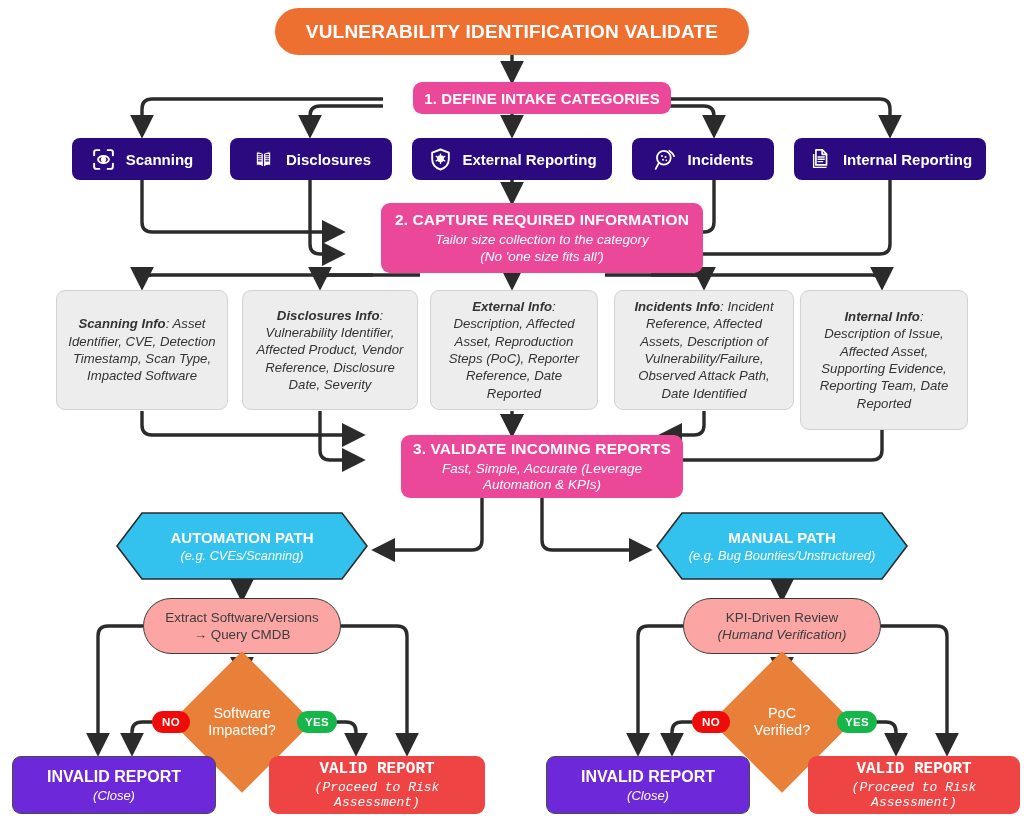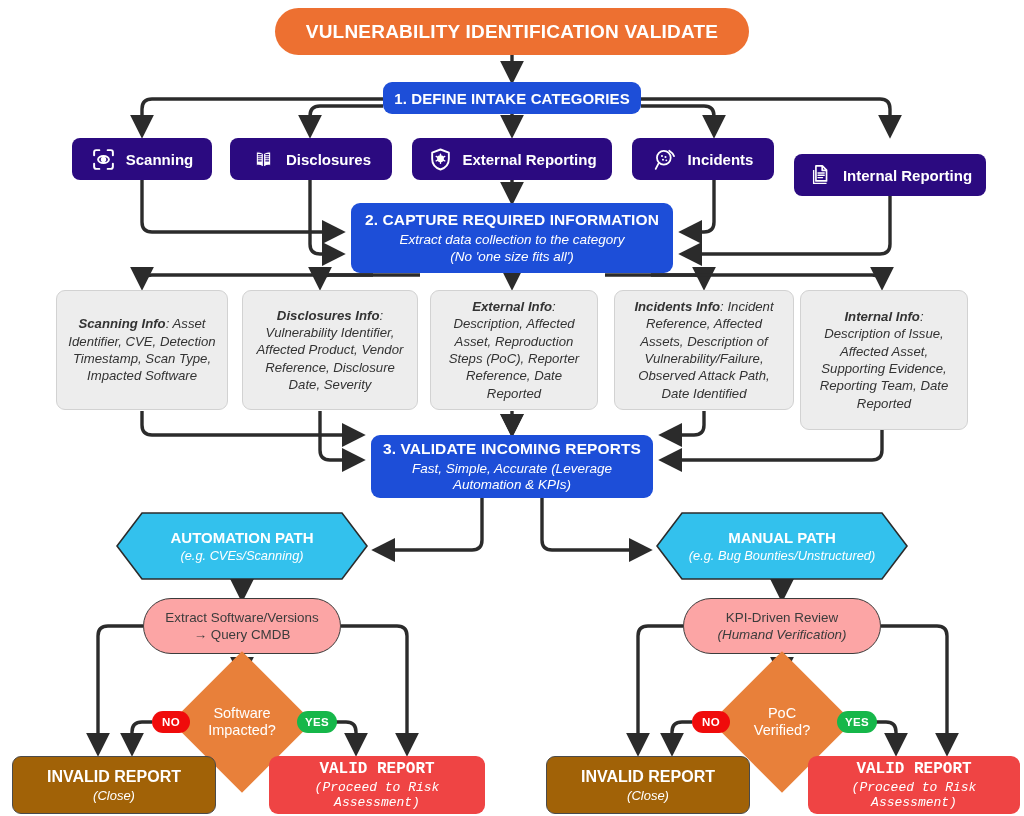--- a/index.html
+++ b/index.html
@@ -8,21 +8,21 @@
   #stage{position:relative;width:1024px;height:816px;background:#fff;overflow:hidden;}
   #wires{position:absolute;left:0;top:0;width:1024px;height:816px;pointer-events:none;}
   .node{position:absolute;box-sizing:border-box;display:flex;flex-direction:column;
         align-items:center;justify-content:center;text-align:center;}
 
   
   .title-pill{background:#ED7031;border-radius:26px;color:#fff;font-weight:bold;
        font-size:19px;letter-spacing:.2px;}
 
   
-  .step{background:#1d4ed8;border-radius:9px;color:#fff;}
+  .step{background:#ec4899;border-radius:9px;color:#fff;margin-left:30px;}
   .step .hl{font-weight:bold;font-size:15.5px;letter-spacing:.1px;}
   .step .sub{font-style:italic;font-size:13.5px;line-height:1.22;margin-top:3px;}
   .step.one .hl{font-size:15px;}
 
   
   .cat{background:#2B0A80;border-radius:8px;color:#fff;flex-direction:row;gap:9px;
        font-weight:bold;font-size:15px;padding:0 24px;}
   .cat .ico{width:26px;height:26px;flex:0 0 26px;display:flex;align-items:center;justify-content:center;}
   .cat .ico svg{width:25px;height:25px;display:block;}
   .cat .lbl{white-space:nowrap;}
@@ -54,21 +54,21 @@
 
   
   .pill{border-radius:11px;color:#fff;font-weight:bold;font-size:11.5px;letter-spacing:.4px;}
   .pill.no{background:#F00B0B;}
   .pill.yes{background:#16B74A;}
 
   
   .term{border-radius:9px;color:#fff;}
   .term .hl{font-weight:bold;font-size:16px;}
   .term .sub{font-style:italic;font-size:13px;margin-top:2px;}
-  .term.invalid{background:#a16207;border:1.5px solid #4A4A4A;text-align:right;}
+  .term.invalid{background:#6d28d9;border:1.5px solid #4A4A4A;text-align:right;}
   .term.valid{background:#ef4444;font-family:Liberation Mono, monospace;}
 </style>
 </head>
 <body>
 
 <div id="stage">
 
   <svg id="wires" viewBox="0 0 1024 816">
     <defs>
       <marker id="ar" markerWidth="7" markerHeight="7" refX="5.6" refY="3.5" orient="auto">
@@ -190,35 +190,35 @@
         <path d="M15.6 3.6c1.8 1.1 3.6 3 4.6 5.2"></path>
         <circle cx="8.6" cy="8.6" r="1" fill="#fff" stroke="none"></circle>
         <circle cx="12" cy="9.6" r="1" fill="#fff" stroke="none"></circle>
         <circle cx="9.6" cy="12.2" r="1" fill="#fff" stroke="none"></circle>
         <circle cx="12.8" cy="12.8" r="0.9" fill="#fff" stroke="none"></circle>
       </svg>
     </span>
     <span class="lbl">Incidents</span>
   </div>
 
-  <div class="node cat" style="left:794px;top:154px;width:192px;height:42px;">
+  <div class="node cat" style="left:794px;top:138px;width:192px;height:42px;">
     <span class="ico">
       <svg viewBox="0 0 24 24" fill="none" stroke="#fff" stroke-width="1.6" stroke-linejoin="round">
         <path d="M7.6 2.8h6.2l4 4v10.4H7.6z"></path>
         <path d="M13.6 2.8v4.2h4"></path>
         <path d="M9.6 9.6h6M9.6 11.8h6M9.6 14h4.4" stroke-width="1.3" stroke-linecap="round"></path>
         <path d="M17.8 19.6H5.4V6.6" stroke-width="1.3"></path>
       </svg>
     </span>
     <span class="lbl">Internal Reporting</span>
   </div>
 
   <div class="node step" style="left:351px;top:203px;width:322px;height:70px;">
     <div class="hl">2. CAPTURE REQUIRED INFORMATION</div>
-    <div class="sub">Extract data collection to the category</div>
+    <div class="sub">Tailor size collection to the category</div>
     <div class="sub" style="margin-top:0">(No 'one size fits all')</div>
   </div>
 
   <div class="node info" style="left:56px;top:290px;width:172px;height:120px;">
     <div><b>Scanning Info</b><span>: Asset Identifier, CVE, Detection Timestamp, Scan Type, Impacted Software</span></div>
   </div>
   <div class="node info" style="left:242px;top:290px;width:176px;height:120px;">
     <div><b>Disclosures Info</b><span>: Vulnerability Identifier, Affected Product, Vendor Reference, Disclosure Date, Severity</span></div>
   </div>
   <div class="node info" style="left:430px;top:290px;width:168px;height:120px;">

